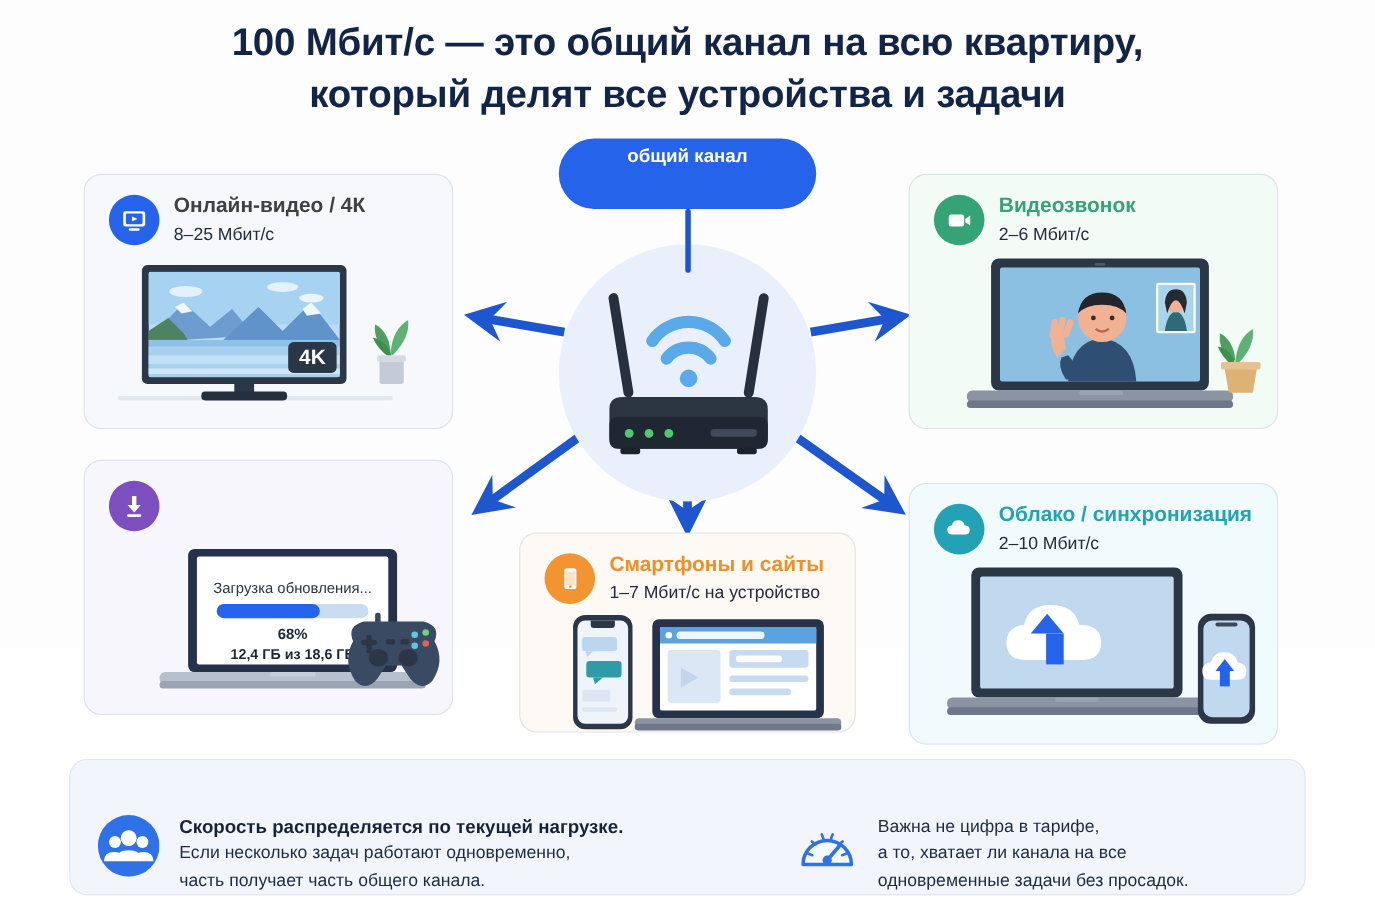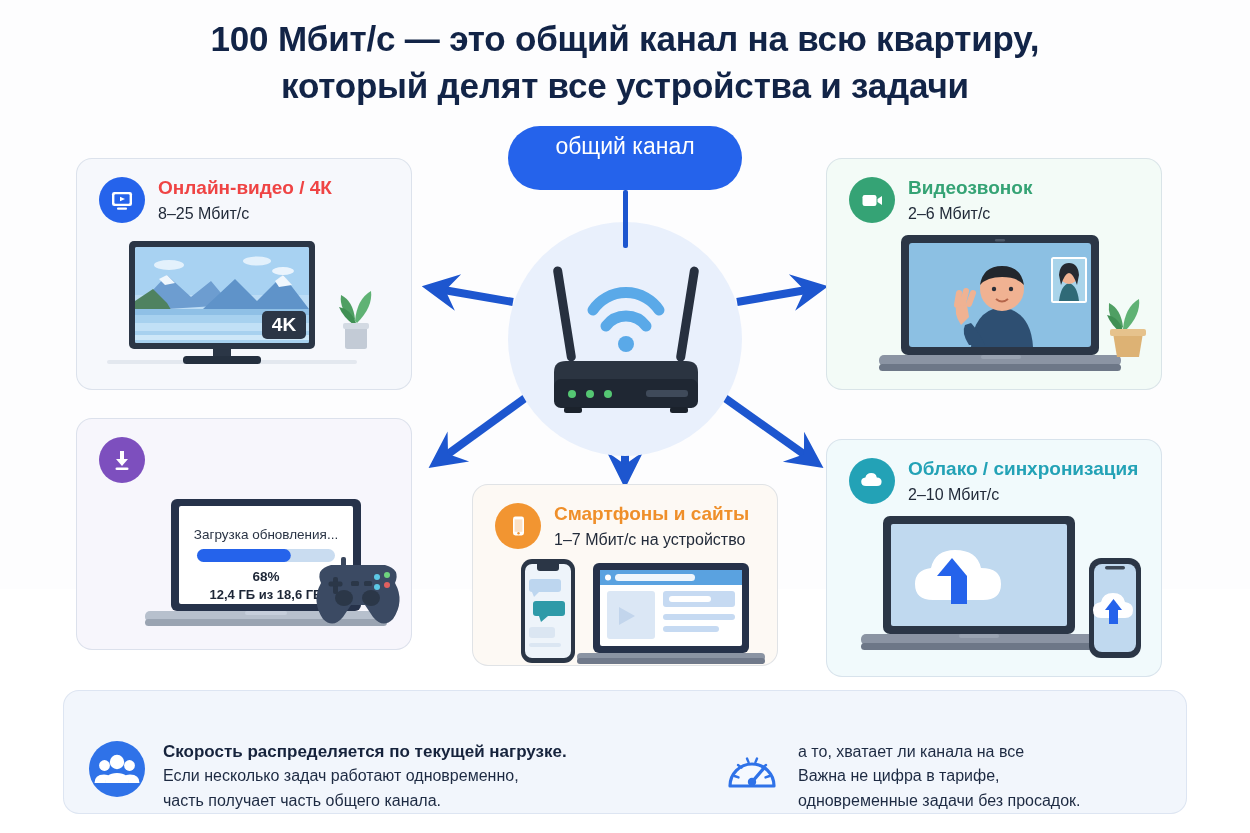--- a/index.html
+++ b/index.html
@@ -24,21 +24,21 @@
   
   #arrows { position: absolute; left: 0; top: 0; width: 1250px; height: 833px; }
 
   
   .hub-badge {
     position: absolute; left: 508px; top: 126px; width: 234px; height: 64px;
     background: #2563eb; border-radius: 34px; color: #fff; text-align: center;
     padding-top: 6px;
   }
   .hub-badge .big { font-size: 24px; font-weight: bold; line-height: 1.18; }
-  .hub-badge .small { font-size: 23px; font-weight: normal; line-height: 1.22; }
+  .hub-badge .small { font-size: 17px; font-weight: bold; line-height: 1.22; }
   .hub-stem { position: absolute; left: 623px; top: 190px; width: 5px; height: 58px; background: #1d56cf; border-radius: 2px; }
   .hub-circle {
     position: absolute; left: 508px; top: 222px; width: 234px; height: 234px;
     background: #e9f0fc; border-radius: 50%;
   }
 
   
   .card {
     position: absolute; border-radius: 16px; overflow: hidden;
     border: 1px solid rgba(160,175,200,.30);
@@ -50,21 +50,21 @@
   }
   .card-title { font-size: 19px; font-weight: bold; line-height: 1.15; white-space: nowrap; }
   .card-sub { font-size: 16px; color: #222b3a; margin-top: 6px; white-space: nowrap; }
 
   #card-video { left: 76px;  top: 158px; width: 336px; height: 232px; background: #f6f8fc; }
   #card-call  { left: 826px; top: 158px; width: 336px; height: 232px; background: #f3fbf7; }
   #card-dl    { left: 76px;  top: 418px; width: 336px; height: 232px; background: #f7f6fc; }
   #card-cloud { left: 826px; top: 418px; width: 336px; height: 238px; background: #f1fafc; margin-top: 21px; }
   #card-phone { left: 472px; top: 484px; width: 306px; height: 182px; background: #fdf9f4; }
 
-  #card-video .card-title { color: #ef4444; }
+  #card-video .card-title { color: #404040; }
   #card-call  .card-title { color: #35a375; }
   #card-dl    .card-title { color: #7d4fbe; }
   #card-cloud .card-title { color: #23a2b6; }
   #card-phone .card-title { color: #ef8f2a; }
 
   .art { position: absolute; }
 
   
   .footer {
     position: absolute; left: 63px; top: 690px; width: 1124px; height: 124px;
@@ -380,20 +380,20 @@
           <line x1="14" y1="23" x2="17.5" y2="25.6"></line>
           <line x1="23" y1="16.5" x2="24.6" y2="20.4"></line>
           <line x1="33" y1="16.5" x2="31.4" y2="20.4"></line>
           <line x1="42" y1="23" x2="38.5" y2="25.6"></line>
           <line x1="45.5" y1="34" x2="41.5" y2="35.4"></line>
         </g>
         <line x1="28" y1="40" x2="40" y2="26" stroke="#2f72e8" stroke-width="3.4" stroke-linecap="round"></line>
         <circle cx="28" cy="40" r="4.2" fill="#2f72e8"></circle>
       </svg>
       <div>
+        <div class="foot-line">Важна не цифра в тарифе,</div>
         <div class="foot-line">а то, хватает ли канала на все</div>
-        <div class="foot-line">Важна не цифра в тарифе,</div>
         <div class="foot-line">одновременные задачи без просадок.</div>
       </div>
     </div>
   </div>
 
 </div>
 
 </body></html>

